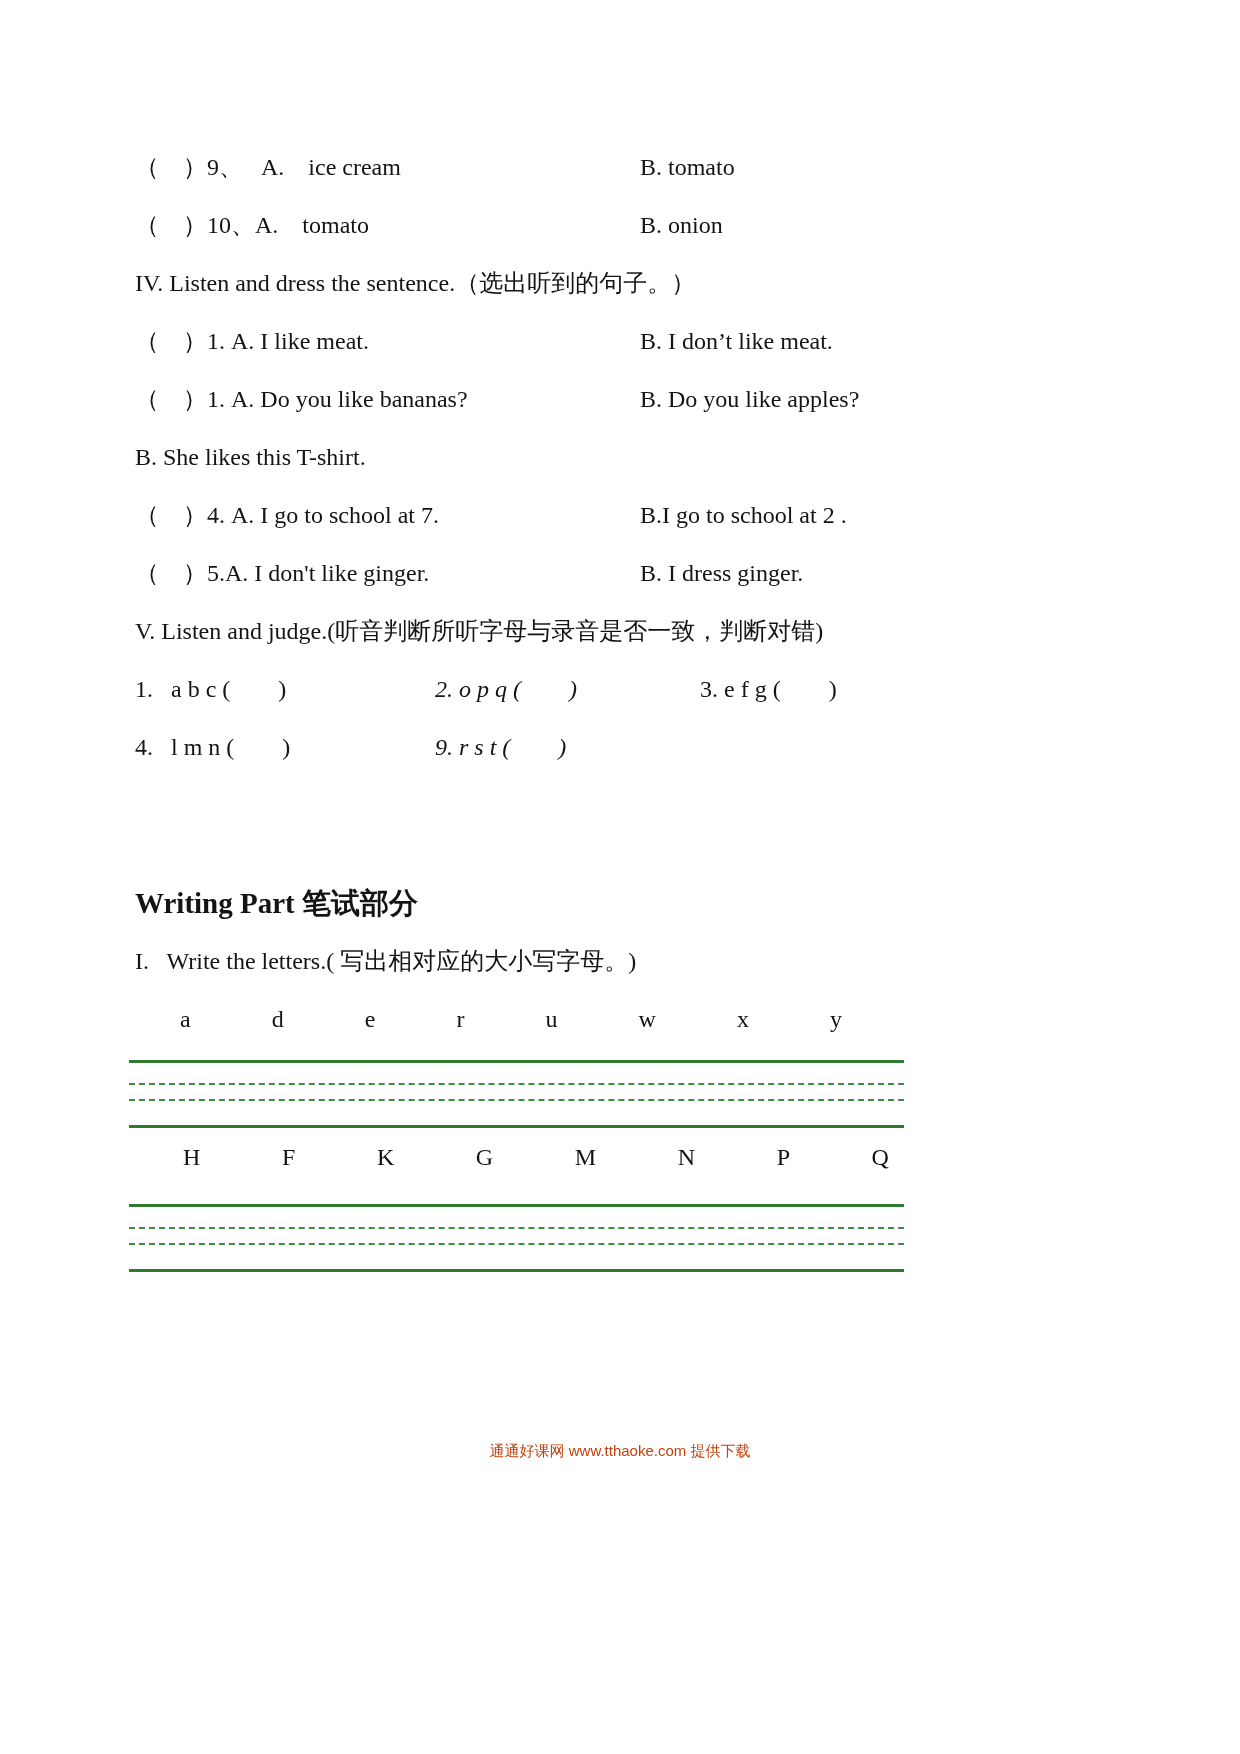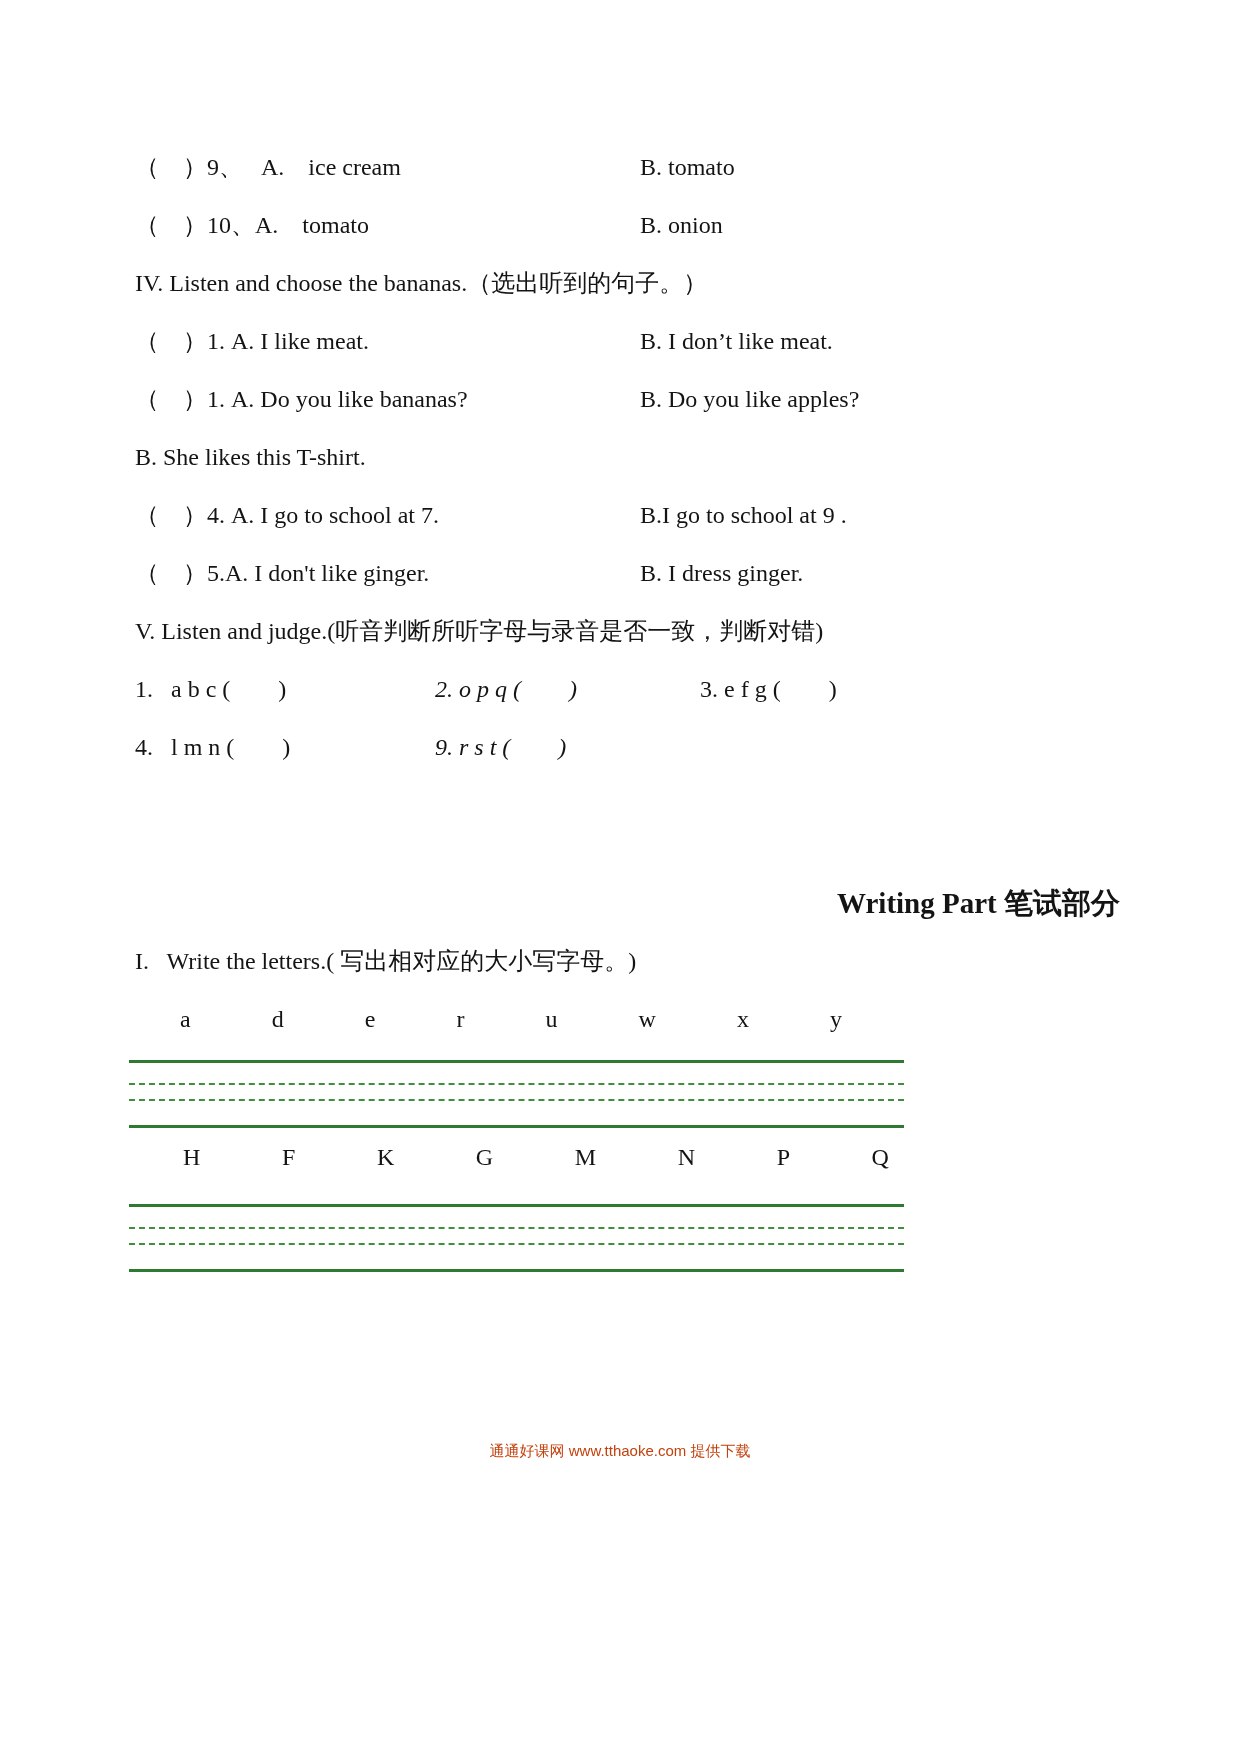--- a/index.html
+++ b/index.html
@@ -16,21 +16,21 @@
   .line { height:58px; line-height:58px; white-space:pre; }
   .pair { display:flex; }
   .pair .left { flex:none; width:505px; white-space:pre; }
   .pair .right { white-space:pre; }
   .vrow { display:flex; height:58px; line-height:58px; }
   .vrow .c1 { flex:none; width:300px; white-space:pre; }
   .vrow .c2 { flex:none; width:265px; white-space:pre;font-style:italic; }
   .vrow .c3 { white-space:pre; }
   .writing-title {
     margin-top:98px; height:58px; line-height:58px;
-    text-align:right; font-weight:bold; font-size:29px;
+    text-align:left; font-weight:bold; font-size:29px;
   }
   .letters-row { display:flex; justify-content:space-between; height:58px; line-height:58px; }
   .letters-lower { width:662px; margin-left:45px; }
   .letters-upper { width:706px; margin-left:48px; }
   .guide {
     position:relative;
     width:775px; margin-left:-6px;
     height:62px;
     border-top:3px solid #2f7a31;
     border-bottom:3px solid #2f7a31;
@@ -55,36 +55,36 @@
 
     <div class="line pair">
       <span class="left">（    ）9、   A.    ice cream</span>
       <span class="right">B. tomato</span>
     </div>
     <div class="line pair">
       <span class="left">（    ）10、A.    tomato</span>
       <span class="right">B. onion</span>
     </div>
 
-    <div class="line">IV. Listen and choose the bananas.（选出听到的句子。）</div>
+    <div class="line">IV. Listen and dress the sentence.（选出听到的句子。）</div>
 
     <div class="line pair">
       <span class="left">（    ）1. A. I like meat.</span>
       <span class="right">B. I don’t like meat.</span>
     </div>
     <div class="line pair">
       <span class="left">（    ）1. A. Do you like bananas?</span>
       <span class="right">B. Do you like apples?</span>
     </div>
     <div class="line pair">
       <span class="right">B. She likes this T-shirt.</span>
     </div>
     <div class="line pair">
       <span class="left">（    ）4. A. I go to school at 7.</span>
-      <span class="right">B.I go to school at 9 .</span>
+      <span class="right">B.I go to school at 2 .</span>
     </div>
     <div class="line pair">
       <span class="left">（    ）5.A. I don't like ginger.</span>
       <span class="right">B. I dress ginger.</span>
     </div>
 
     <div class="line">V. Listen and judge.(听音判断所听字母与录音是否一致，判断对错)</div>
 
     <div class="vrow">
       <span class="c1">1.   a b c (        )</span>

